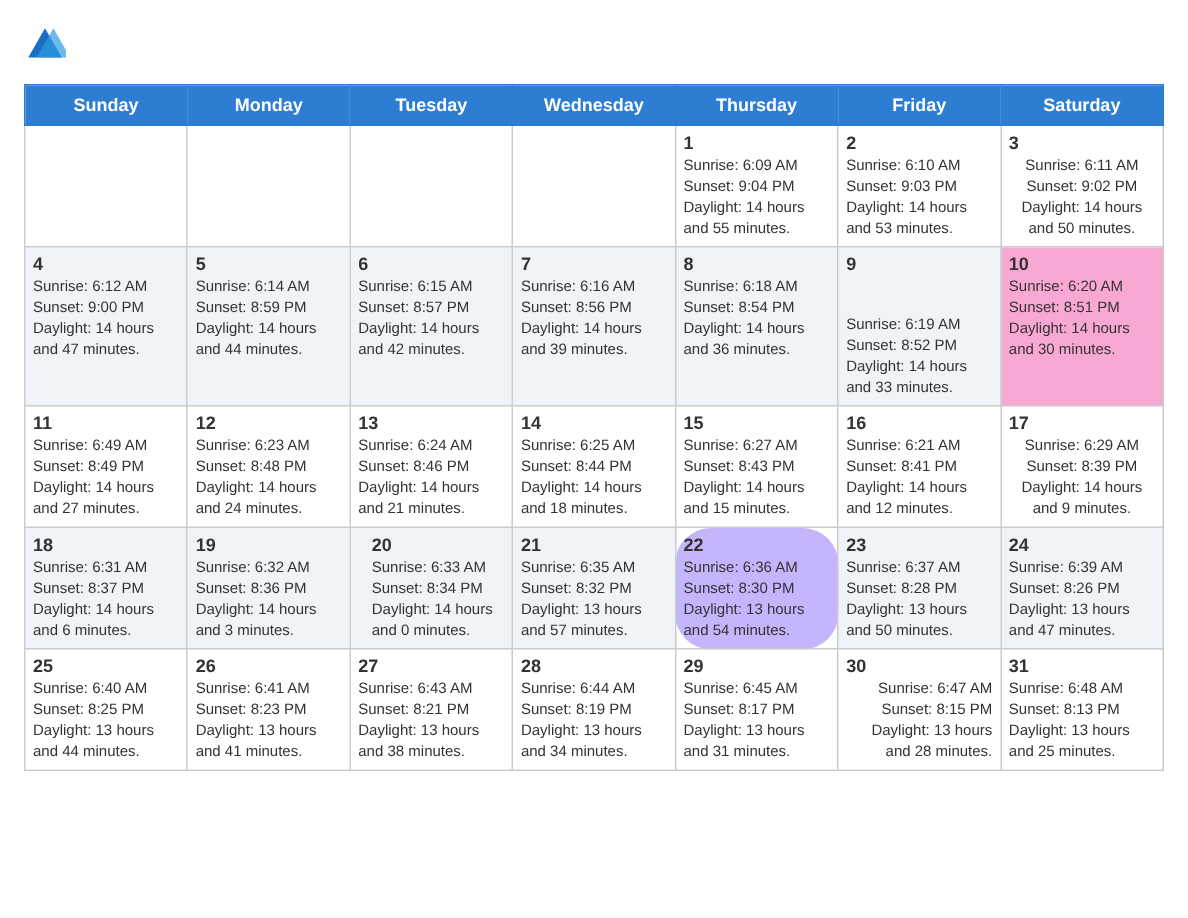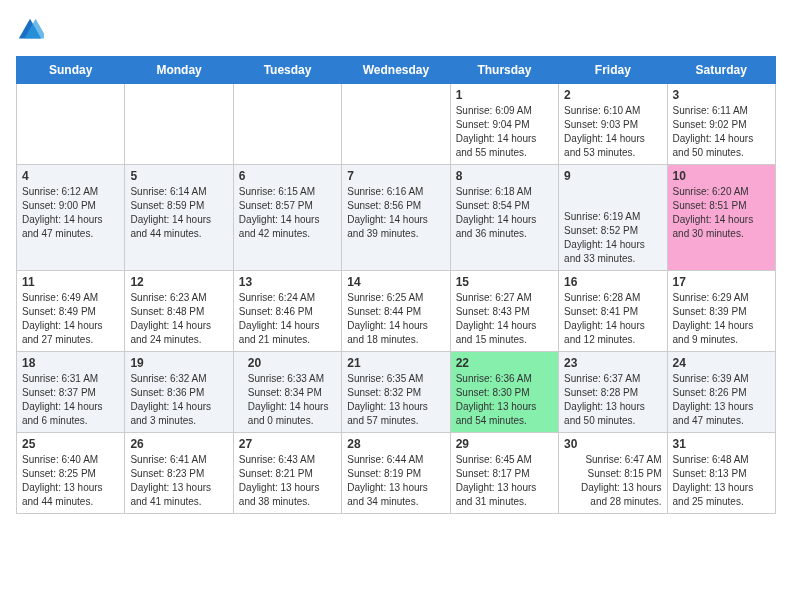--- a/index.html
+++ b/index.html
@@ -135,21 +135,21 @@
         </td>
         <td>
           <div class="day-number">2</div>
           <div class="day-info" style="white-space: pre-line;">Sunrise: 6:10 AM
 Sunset: 9:03 PM
 Daylight: 14 hours
 and 53 minutes.</div>
         </td>
         <td>
           <div class="day-number">3</div>
-          <div class="day-info" style="white-space: pre-line;">Sunrise: 6:11 AM
+          <div class="day-info" style="white-space: pre-line; text-align: center;">Sunrise: 6:11 AM
 Sunset: 9:02 PM
 Daylight: 14 hours
 and 50 minutes.</div>
         </td>
       </tr>
       <tr>
         <td style="background: rgb(240, 244, 248);">
           <div class="day-number">4</div>
           <div class="day-info" style="white-space: pre-line;">Sunrise: 6:12 AM
 Sunset: 9:00 PM
@@ -230,28 +230,28 @@
         </td>
         <td>
           <div class="day-number">15</div>
           <div class="day-info" style="white-space: pre-line;">Sunrise: 6:27 AM
 Sunset: 8:43 PM
 Daylight: 14 hours
 and 15 minutes.</div>
         </td>
         <td>
           <div class="day-number">16</div>
-          <div class="day-info" style="white-space: pre-line;">Sunrise: 6:28 AM
+          <div class="day-info" style="white-space: pre-line;">Sunrise: 6:21 AM
 Sunset: 8:41 PM
 Daylight: 14 hours
 and 12 minutes.</div>
         </td>
         <td>
           <div class="day-number">17</div>
-          <div class="day-info" style="white-space: pre-line;">Sunrise: 6:29 AM
+          <div class="day-info" style="white-space: pre-line; text-align: center;">Sunrise: 6:29 AM
 Sunset: 8:39 PM
 Daylight: 14 hours
 and 9 minutes.</div>
         </td>
       </tr>
       <tr>
         <td style="background: rgb(240, 244, 248);">
           <div class="day-number">18</div>
           <div class="day-info" style="white-space: pre-line;">Sunrise: 6:31 AM
 Sunset: 8:37 PM
@@ -272,21 +272,21 @@
 Daylight: 14 hours
 and 0 minutes.</div>
         </td>
         <td style="background: rgb(240, 244, 248);">
           <div class="day-number">21</div>
           <div class="day-info" style="white-space: pre-line;">Sunrise: 6:35 AM
 Sunset: 8:32 PM
 Daylight: 13 hours
 and 57 minutes.</div>
         </td>
-        <td style="background: #86efac;">
+        <td style="background: #c4b5fd; border-radius: 24px;">
           <div class="day-number">22</div>
           <div class="day-info" style="white-space: pre-line;">Sunrise: 6:36 AM
 Sunset: 8:30 PM
 Daylight: 13 hours
 and 54 minutes.</div>
         </td>
         <td style="background: rgb(240, 244, 248);">
           <div class="day-number">23</div>
           <div class="day-info" style="white-space: pre-line;">Sunrise: 6:37 AM
 Sunset: 8:28 PM

